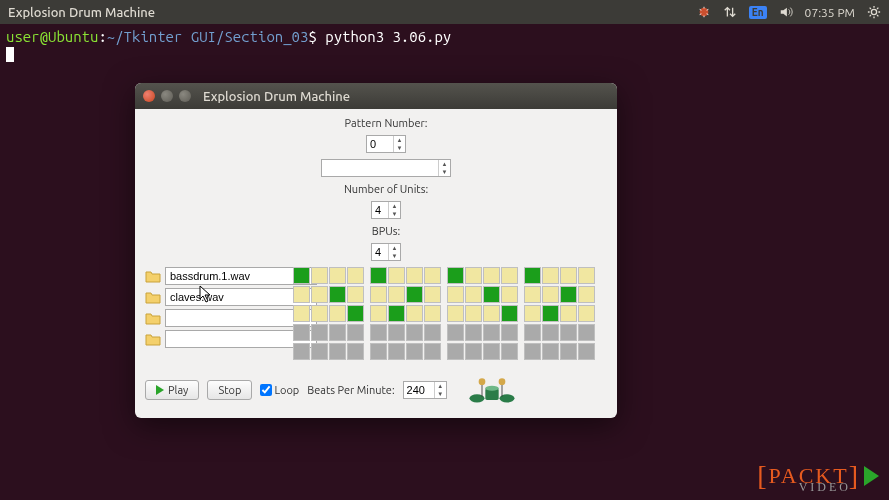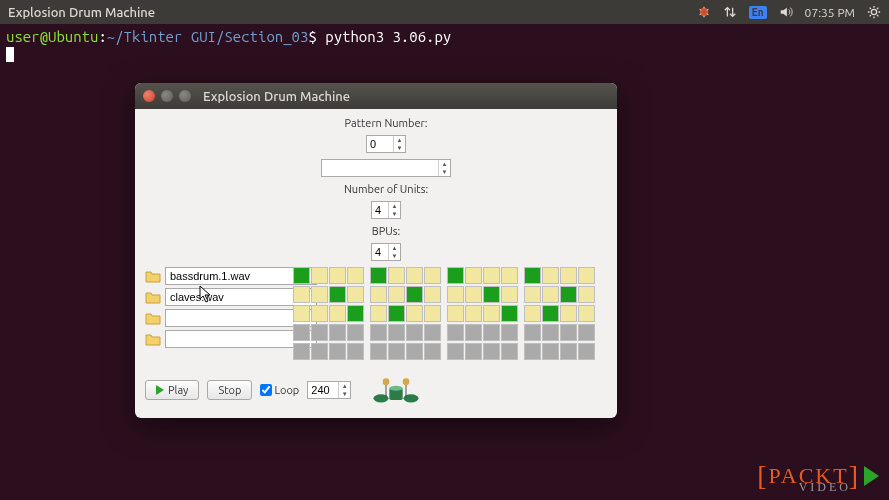--- a/index.html
+++ b/index.html
@@ -328,20 +328,21 @@
         <span class="play-tri"></span>
         <span>Play</span>
       </div>
       <div class="btn">
         <span>Stop</span>
       </div>
       <label class="chk">
         <input type="checkbox" id="loop-chk" checked="" style="">
         <span>Loop</span>
       </label>
+      <label style="font-size:11px;color:#333;">Beats Per Minute:</label>
       <div class="spinbox">
         <input style="width: 30px;" value="240">
         <div class="spin-arrows">
             <div>▲</div>
             <div>▼</div>
           </div>
       </div>
       <div class="logo">
         <svg width="50" height="36" viewBox="0 0 60 40">
           <ellipse cx="12" cy="30" rx="9" ry="5" fill="#2a7c48"></ellipse>

